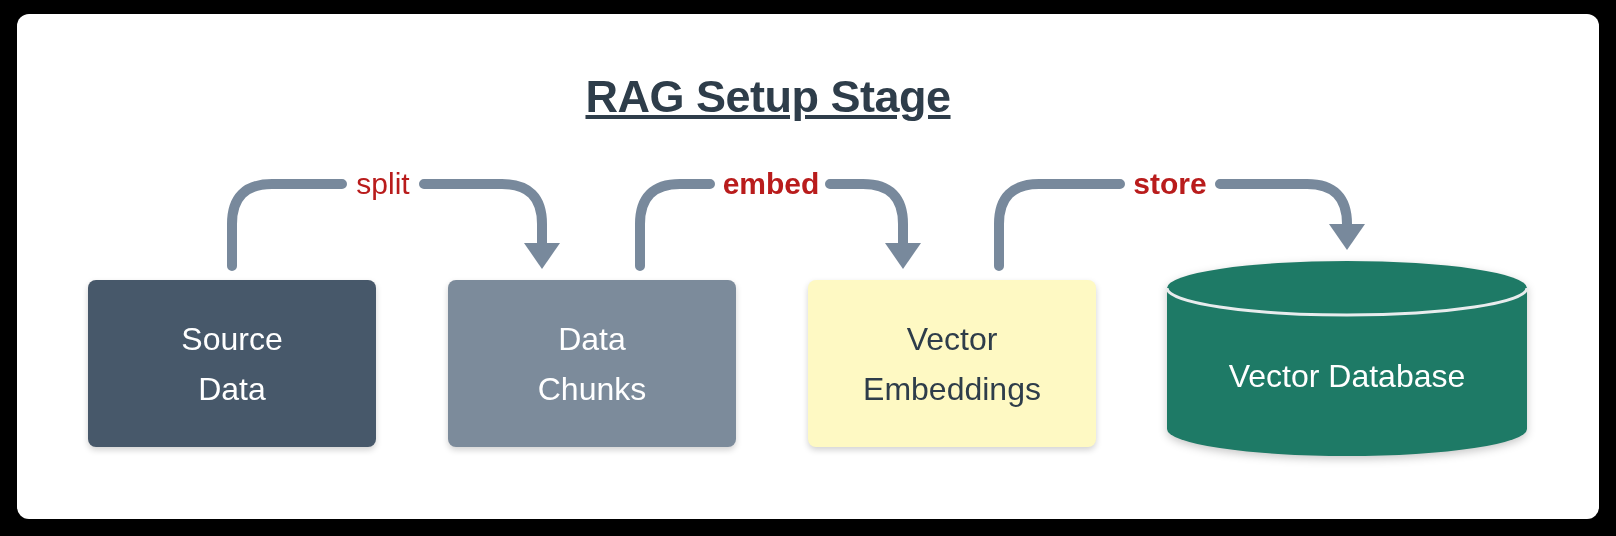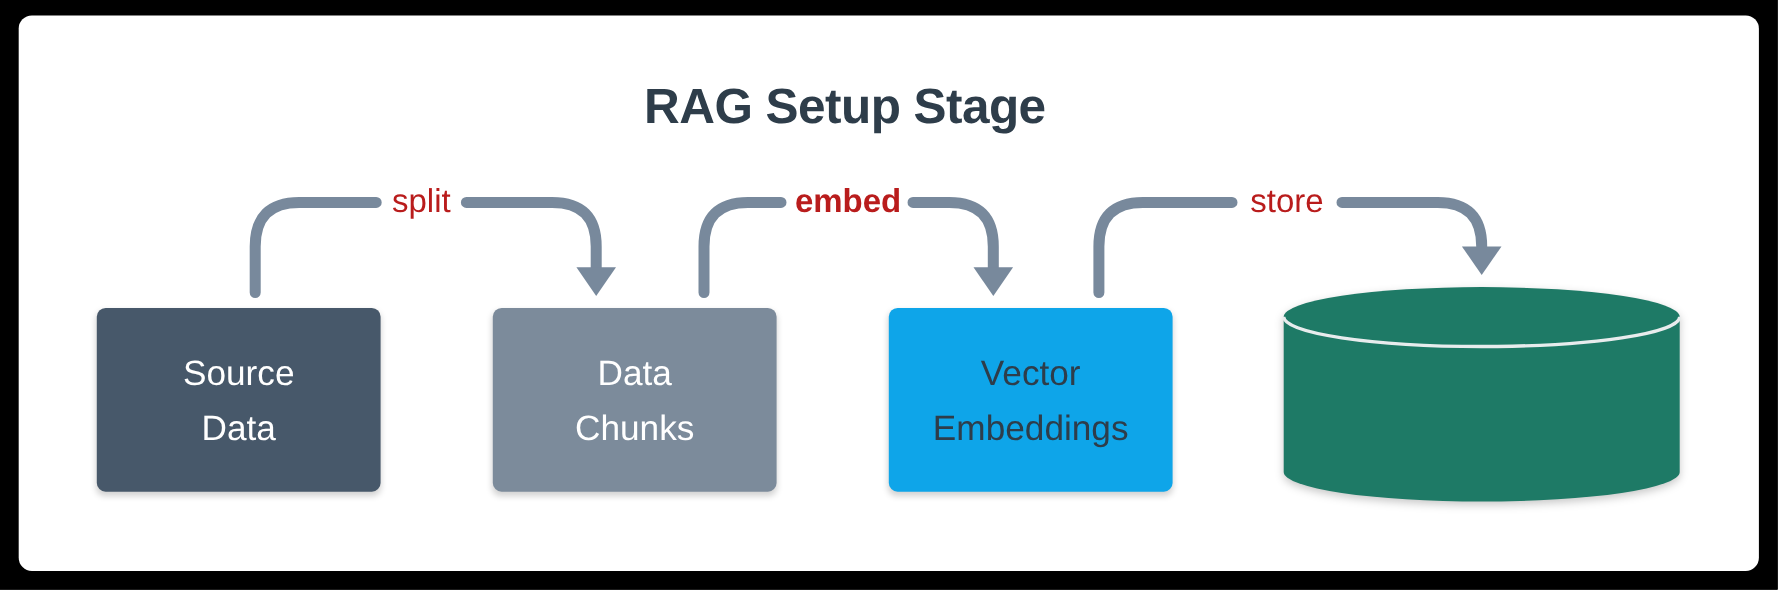--- a/index.html
+++ b/index.html
@@ -28,20 +28,21 @@
     position: absolute;
     left: 768px;
     top: 71px;
     transform: translateX(-50%);
     margin: 0;
     font-size: 45px;
     font-weight: 700;
     letter-spacing: -0.5px;
     color: #2e3d4a;
     white-space: nowrap;
+    text-decoration: underline;
   }
   .edges-svg {
     position: absolute;
     left: 0;
     top: 0;
     width: 1616px;
     height: 536px;
   }
   .edge-line {
     fill: none;
@@ -58,41 +59,41 @@
     top: 184px;
     transform: translate(-50%, -50%);
     font-size: 30px;
     color: #b91c1c;
     background: #ffffff;
     padding: 0 5px;
     white-space: nowrap;
   }
   .edge-label-split  { left: 383px; }
   .edge-label-embed  { left: 771px; font-weight: bold; }
-  .edge-label-store  { left: 1170px; }
+  .edge-label-store  { left: 1170px; font-weight: bold; }
   .node {
     position: absolute;
     top: 280px;
-    width: 258px;
+    width: 288px;
     height: 167px;
     border-radius: 8px;
     display: flex;
     align-items: center;
     justify-content: center;
     text-align: center;
     box-shadow: 0 3px 6px rgba(0,0,0,0.18);
   }
   .node-label {
     font-size: 32px;
     line-height: 50px;
     white-space: pre-line;
   }
   .node-source     { left: 88px;  background: #47586a; color: #ffffff; }
   .node-chunks     { left: 448px; background: #7c8b9b; color: #ffffff; }
-  .node-embeddings { left: 808px; background: #0ea5e9; color: #2e3d4a; }
+  .node-embeddings { left: 808px; background: #fef9c3; color: #2e3d4a; }
   .cylinder {
     position: absolute;
     left: 1166px;
     top: 260px;
     width: 362px;
     height: 197px;
   }
   .cylinder svg {
     position: absolute;
     left: 0;
@@ -152,14 +153,15 @@
   <div class="node node-embeddings">
     <span class="node-label">Vector
 Embeddings</span>
   </div>
 
   <div class="cylinder">
     <svg width="362" height="197" viewBox="0 0 362 197" xmlns="http://www.w3.org/2000/svg">
       <path d="M1 28 A180 27 0 0 1 361 28 L361 169 A180 27 0 0 1 1 169 Z" fill="#1e7a66"></path>
       <path d="M1 28 A180 27 0 0 0 361 28" fill="none" stroke="#e8eced" stroke-width="3"></path>
     </svg>
+    <span class="cyl-label">Vector Database</span>
   </div>
 </div>
 
 </body></html>

